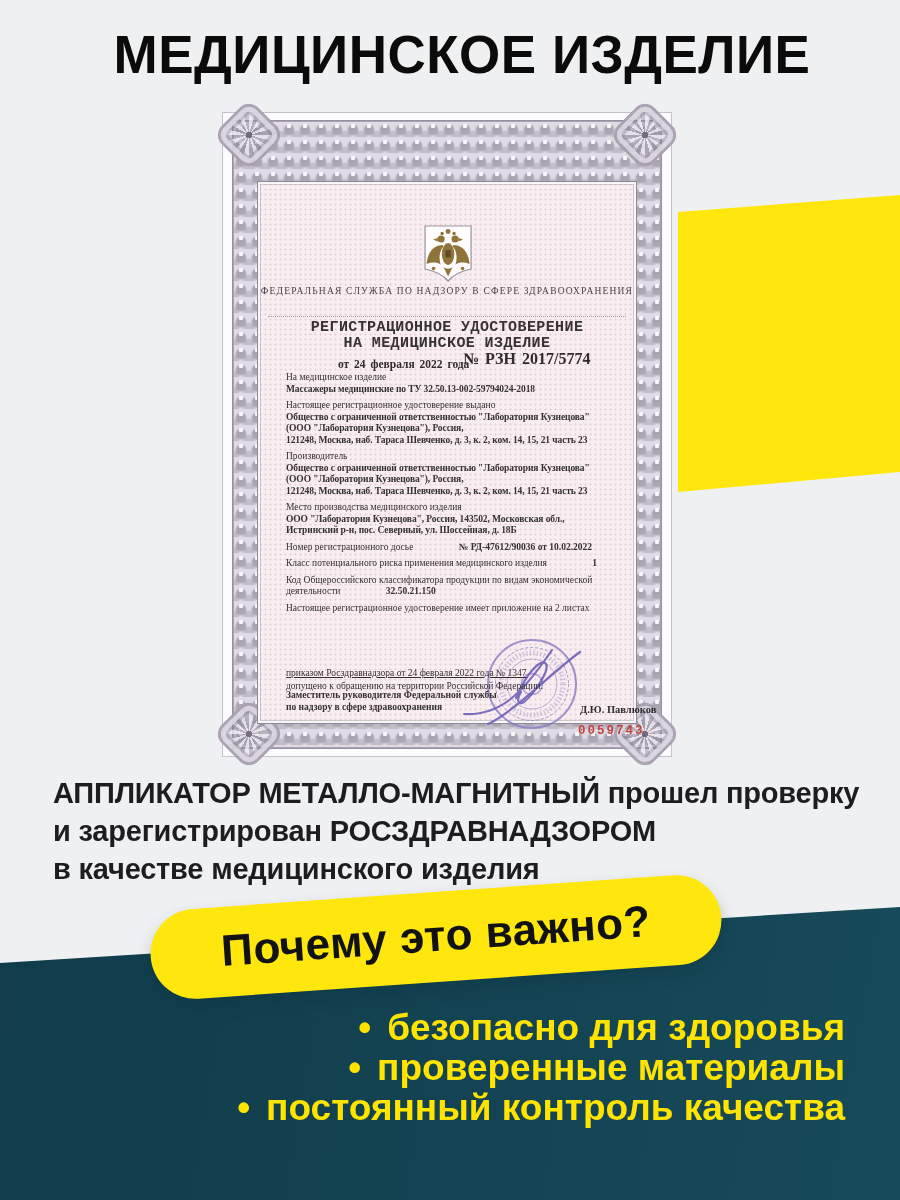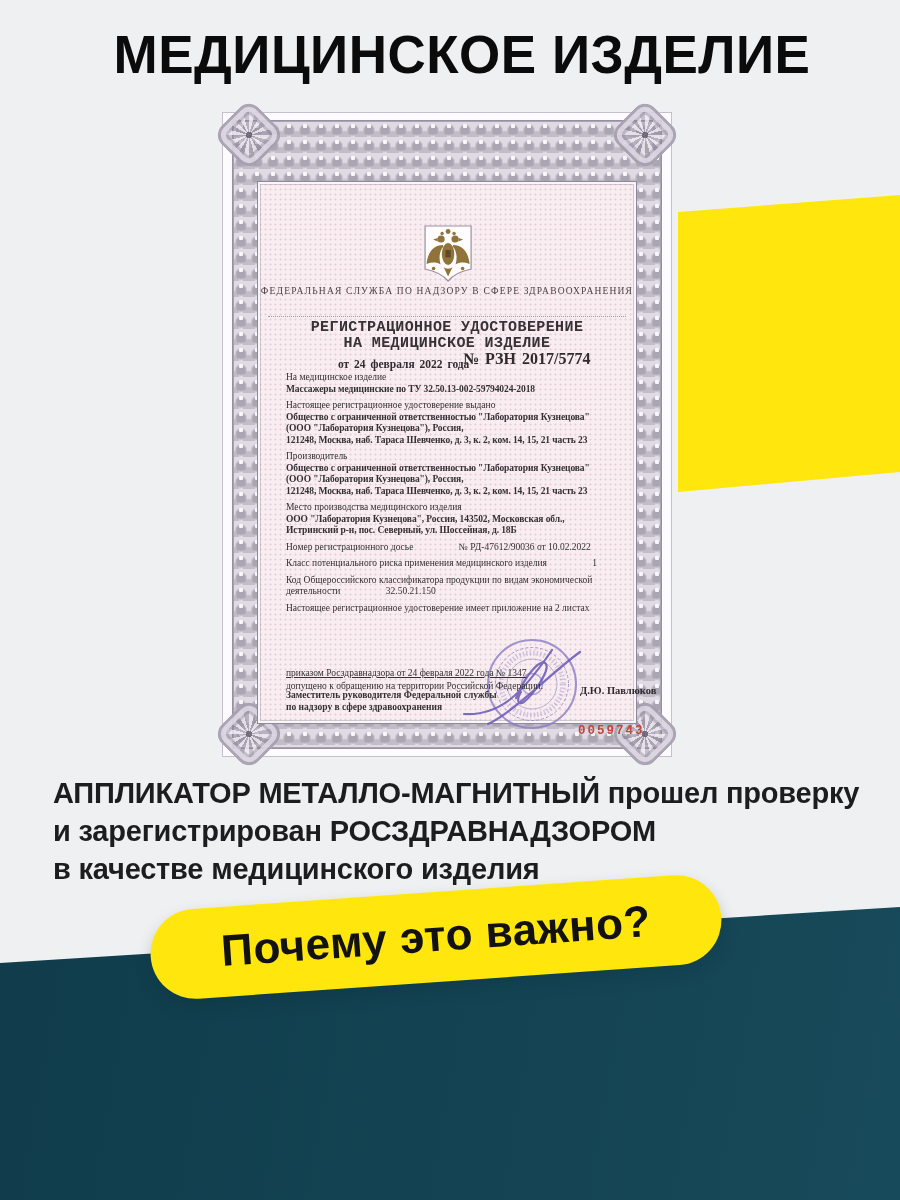--- a/index.html
+++ b/index.html
@@ -57,28 +57,28 @@
              line-height:16px;letter-spacing:.4px;color:#363236;}
   .meta-date{position:absolute;left:80px;top:176px;font-weight:700;font-size:11.5px;word-spacing:2px;color:#2f2b2f;}
   .meta-num{position:absolute;left:205px;top:168px;font-weight:700;font-size:16px;word-spacing:2px;color:#2f2b2f;}
 
   .cblocks{position:absolute;left:28px;top:190px;right:4px;font-size:9.5px;
            line-height:11.5px;color:#332f33;}
   .cblock{margin-bottom:5px;}
   .cblock .lbl{white-space:nowrap;}
   .cblock .bl{font-weight:700;white-space:nowrap;letter-spacing:-0.1px;}
   .mix{margin:0 0 5px 0;max-width:345px;}
-  .mix b{font-weight:400;padding-left:43px;}
+  .mix b{font-weight:700;padding-left:43px;}
 
   .f-line{position:absolute;left:28px;font-size:9.5px;white-space:nowrap;color:#332f33;}
   .f-order{top:486px;text-decoration:underline;}
   .f-adm{top:499px;}
   .f-t1{top:508px;font-weight:700;}
   .f-t2{top:520px;font-weight:700;}
-  .f-name{position:absolute;left:322px;top:503px;font-size:10.5px;font-weight:700;white-space:nowrap;color:#2f2b2f;}
+  .f-name{position:absolute;left:322px;top:522px;font-size:10.5px;font-weight:700;white-space:nowrap;color:#2f2b2f;}
   .serial{position:absolute;left:320px;top:542px;font-family:"Liberation Mono",monospace;
           font-size:12.5px;font-weight:700;letter-spacing:2px;color:#c0453c;}
   .stampsig{position:absolute;left:200px;top:448px;}
 
   
   .caption{position:absolute;left:53px;top:774px;font-size:29px;font-weight:600;
            line-height:38px;letter-spacing:-0.2px;color:#1d1d1f;}
   .caption div{white-space:nowrap;}
 
   
@@ -209,14 +209,25 @@
     <div>и зарегистрирован РОСЗДРАВНАДЗОРОМ</div>
     <div>в качестве медицинского изделия</div>
   </div>
 
   <div class="teal-section"></div>
 
   <div class="badge">
     <span>Почему это важно?</span>
   </div>
 
+  <div class="benefits">
+    <div class="benefit-row">
+      <span class="dot">•</span><span>безопасно для здоровья</span>
+    </div>
+    <div class="benefit-row">
+      <span class="dot">•</span><span>проверенные материалы</span>
+    </div>
+    <div class="benefit-row">
+      <span class="dot">•</span><span>постоянный контроль качества</span>
+    </div>
+  </div>
 
 </div>
 
 </body></html>

